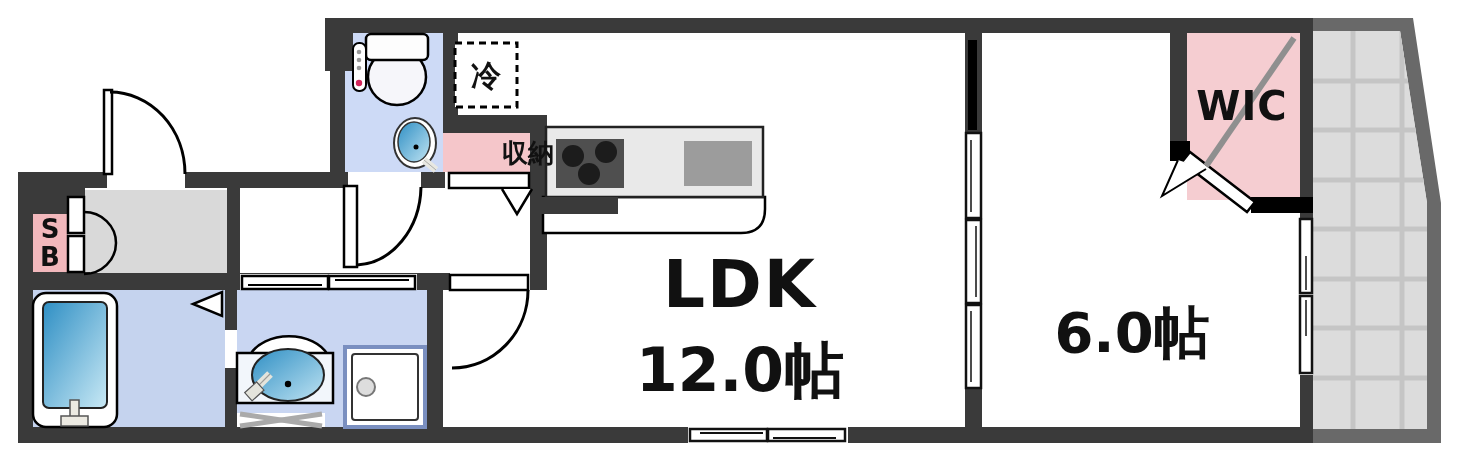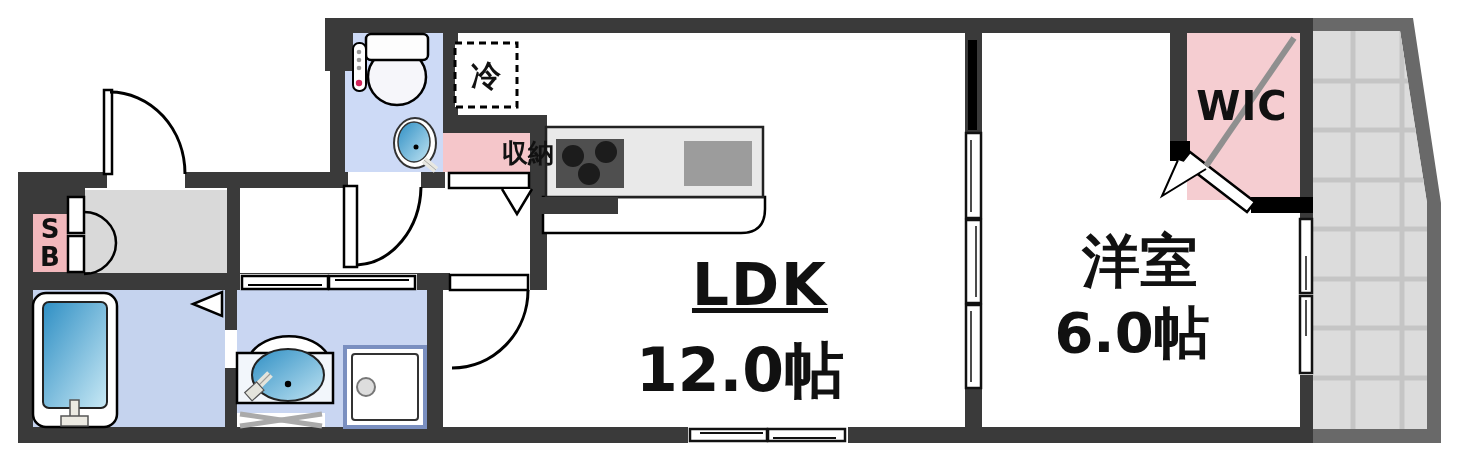--- a/index.html
+++ b/index.html
@@ -17,21 +17,21 @@
     font-weight:bold;
     white-space:nowrap;
     transform:translate(-50%,-50%);
     line-height:1.0;
     text-align:center;
   }
   .lbl-genkan{left:153px;top:234px;font-size:37px;}
   .lbl-sb{left:50px;top:243px;font-size:26px;line-height:28px;}
   .lbl-rei{left:486px;top:76px;font-size:30px;}
   .lbl-shuno{left:488px;top:153px;font-size:26px;margin-left:40px;}
-  .lbl-ldk{left:760px;top:285px;font-size:58px;letter-spacing:2px;text-decoration:underline;}
+  .lbl-ldk{left:740px;top:285px;font-size:66px;letter-spacing:2px;}
   .lbl-ldk-size{left:740px;top:370px;font-size:60px;}
   .lbl-yoshitsu{left:1140px;top:261px;font-size:58px;}
   .lbl-yoshitsu-size{left:1132px;top:333px;font-size:56px;}
   .lbl-wic{left:1242px;top:106px;font-size:40px;letter-spacing:1px;}
 </style>
 </head>
 <body>
 
 <div id="plan">
 
@@ -246,17 +246,16 @@
 </svg>
 
 <div class="lbl lbl-sb">
       <div>S</div>
       <div>B</div>
     </div>
 <div class="lbl lbl-rei">冷</div>
 <div class="lbl lbl-shuno">収納</div>
 <div class="lbl lbl-ldk">LDK</div>
 <div class="lbl lbl-ldk-size">12.0帖</div>
-<div class="lbl lbl-yoshitsu">洋室</div>
 <div class="lbl lbl-yoshitsu-size">6.0帖</div>
 <div class="lbl lbl-wic">WIC</div>
 
 </div>
 
 </body></html>

